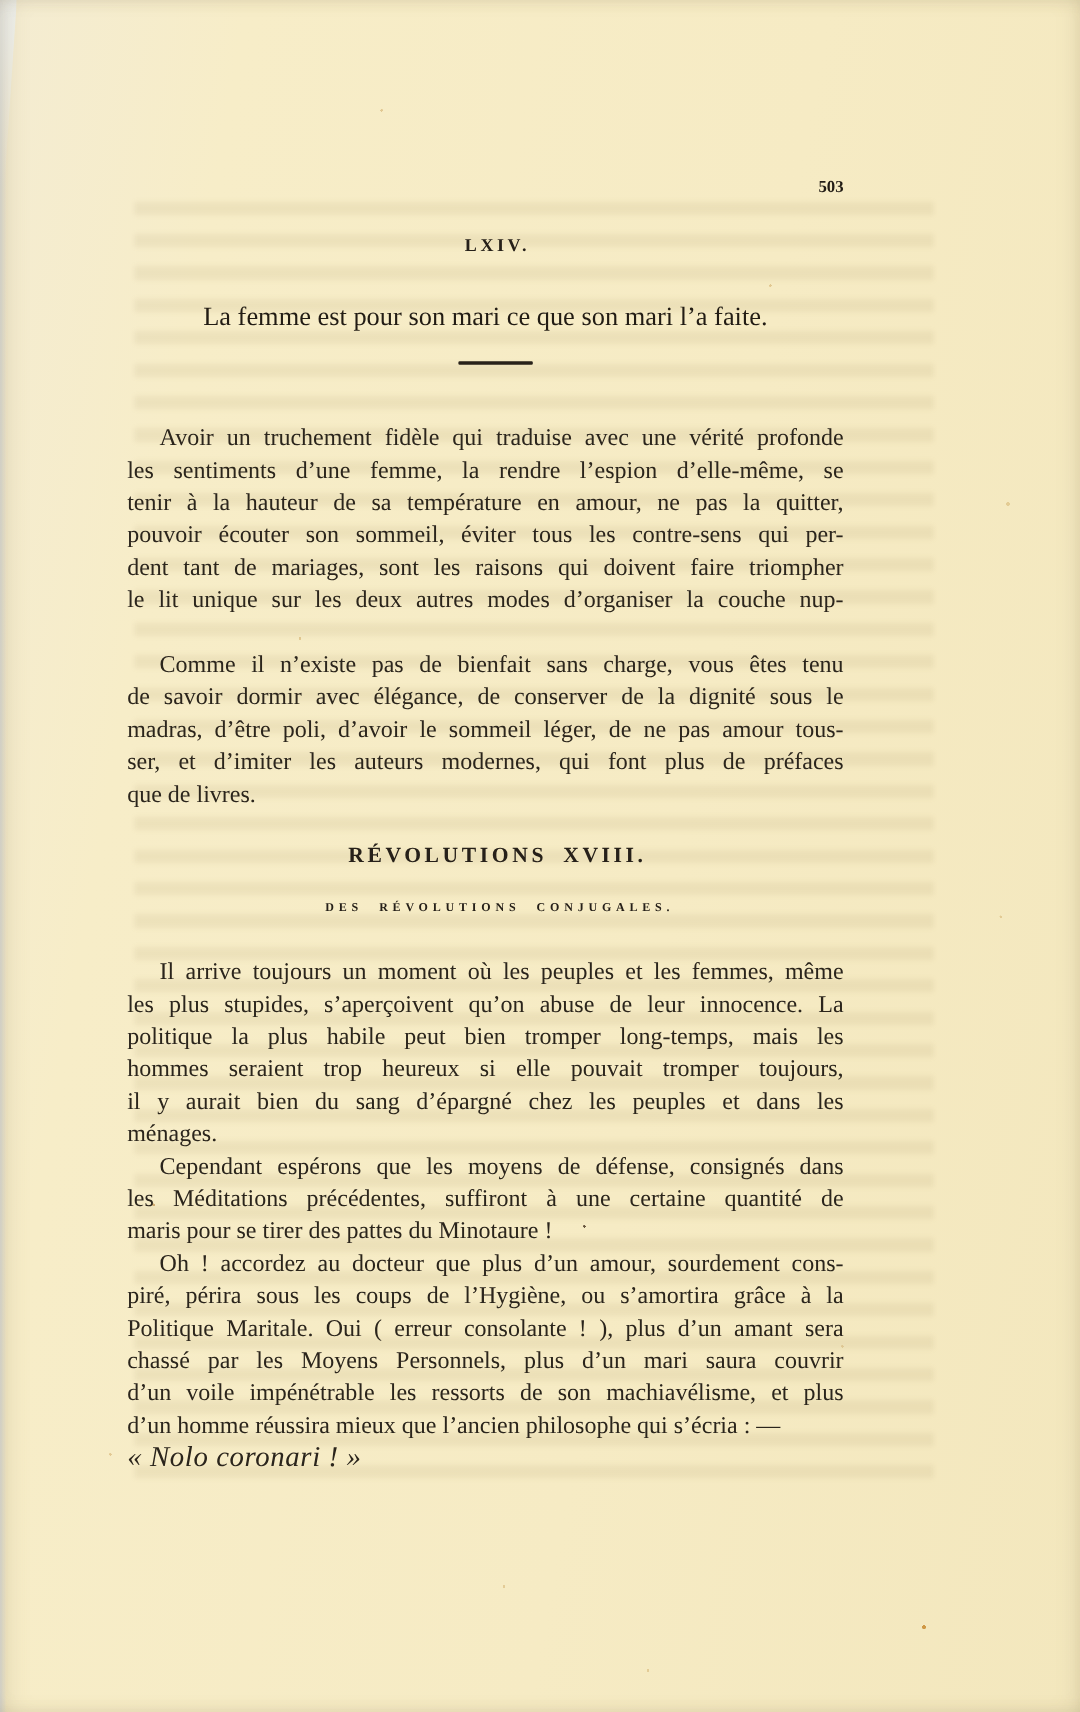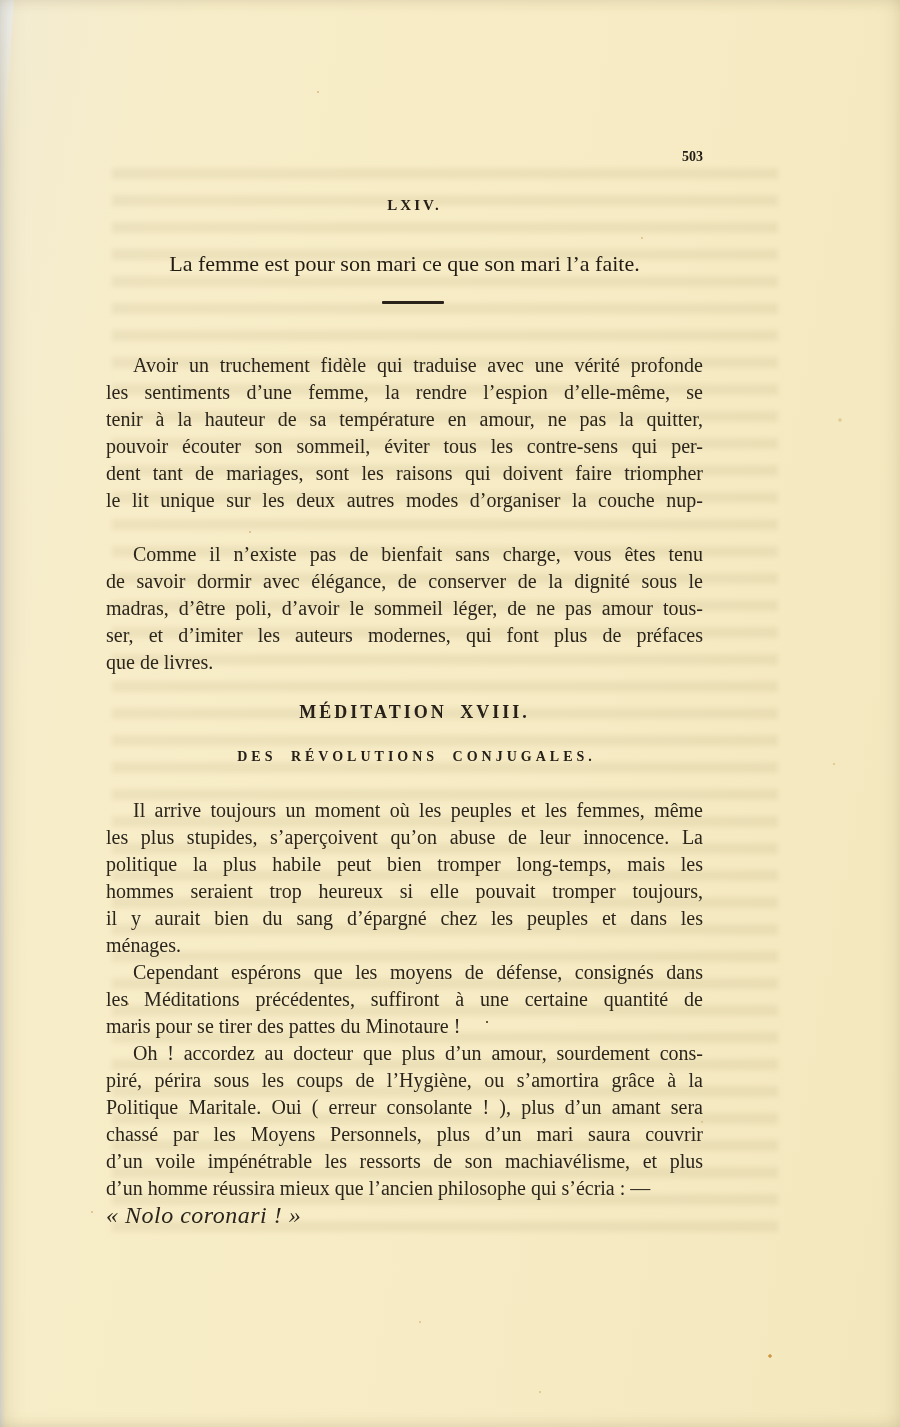--- a/index.html
+++ b/index.html
@@ -94,21 +94,21 @@
     .p5 { top: 1040px; }
     .med-title {
       position: absolute; top: 697px; left: 0; width: 100%;
       text-align: center; transform: translateX(10px);
       font-weight: bold; font-size: 18px; line-height: 30px;
       letter-spacing: 3px; word-spacing: 6px; color: #262019;
     }
     .med-subtitle {
       position: absolute; top: 745px; left: 0; width: 100%;
       text-align: center; transform: translateX(12px);
-      font-weight: bold; font-size: 14px; line-height: 24px;
+      font-weight: bold; font-size: 10px; line-height: 24px;
       letter-spacing: 4px; word-spacing: 7px; color: #262019;
     }
     .closing-quote {
       position: absolute; top: 1202px; left: 0; width: 100%;
       font-style: italic; font-size: 24px; line-height: 27px;
       letter-spacing: .5px;
     }
   </style>
 </head>
 <body>
@@ -135,21 +135,21 @@
         <div class="line">le lit unique sur les deux autres modes d’organiser la couche nup-</div>
       </div>
     <div class="para p2">
         <div class="line first">Comme il n’existe pas de bienfait sans charge, vous êtes tenu</div>
         <div class="line">de savoir dormir avec élégance, de conserver de la dignité sous le</div>
         <div class="line">madras, d’être poli, d’avoir le sommeil léger, de ne pas amour tous-</div>
         <div class="line">ser, et d’imiter les auteurs modernes, qui font plus de préfaces</div>
         <div class="line last">que de livres.</div>
       </div>
 
-    <div class="med-title">MÉDITATION XVIII.</div>
+    <div class="med-title">RÉVOLUTIONS XVIII.</div>
     <div class="med-subtitle">DES RÉVOLUTIONS CONJUGALES.</div>
 
     <div class="para p3">
         <div class="line first">Il arrive toujours un moment où les peuples et les femmes, même</div>
         <div class="line">les plus stupides, s’aperçoivent qu’on abuse de leur innocence. La</div>
         <div class="line">politique la plus habile peut bien tromper long-temps, mais les</div>
         <div class="line">hommes seraient trop heureux si elle pouvait tromper toujours,</div>
         <div class="line">il y aurait bien du sang d’épargné chez les peuples et dans les</div>
         <div class="line last">ménages.</div>
       </div>

